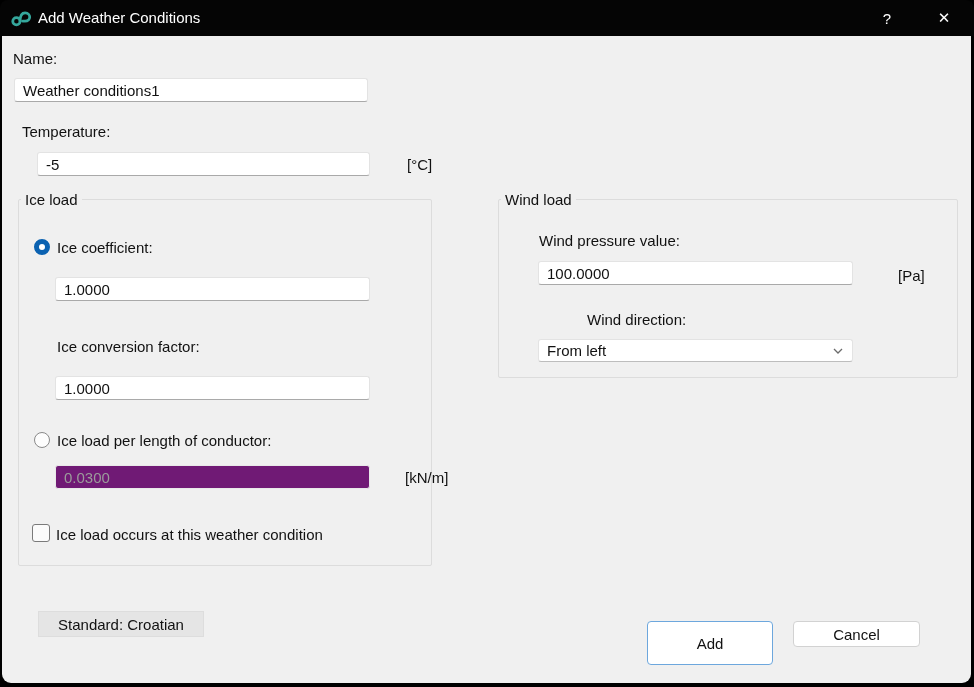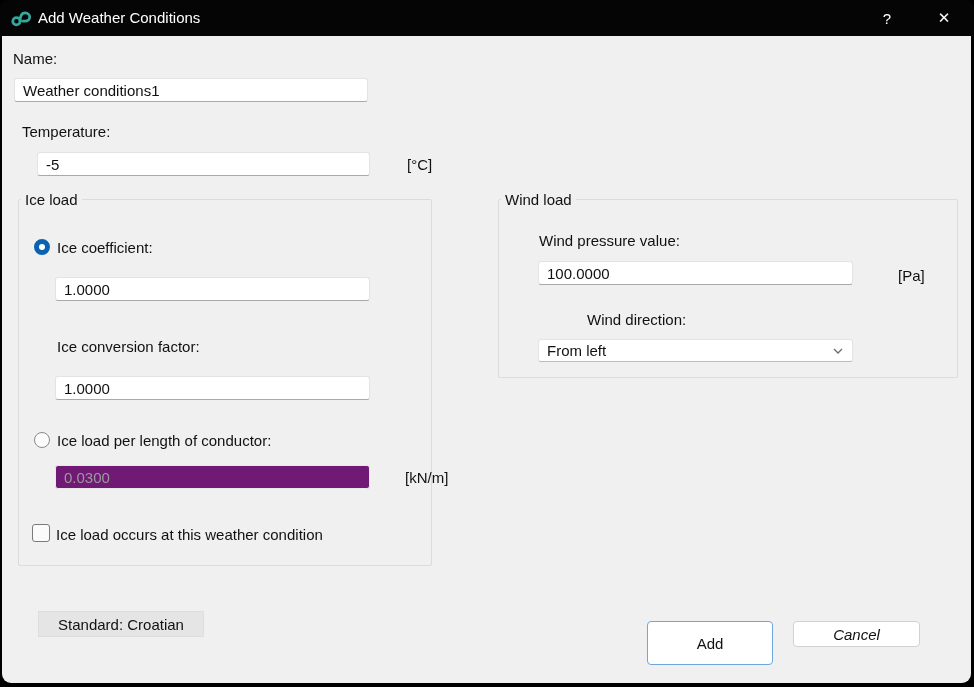--- a/index.html
+++ b/index.html
@@ -117,15 +117,15 @@
   <div class="abs lbl" style="left:539px; top:311px;margin-left:48px;">Wind direction:</div>
   <div class="abs combo" style="left:538px; top:339px; width:315px; height:23px;">
     <span>From left</span>
     <svg class="chev" viewBox="0 0 12 12">
       <polyline points="2,4 6,8 10,4" fill="none" stroke="#6b6b6b" stroke-width="1.3"></polyline>
     </svg>
   </div>
 
   <div class="abs flatbox" style="left:38px; top:611px; width:166px; height:26px;">Standard: Croatian</div>
   <div class="abs btn default" style="left:647px; top:621px; width:126px; height:44px;">Add</div>
-  <div class="abs btn" style="left:793px; top:621px; width:127px; height:26px;font-style:italic;">Cancel</div>
+  <div class="abs btn" style="left:793px; top:621px; width:127px; height:26px;">Cancel</div>
 
 </div>
 
 </body></html>

